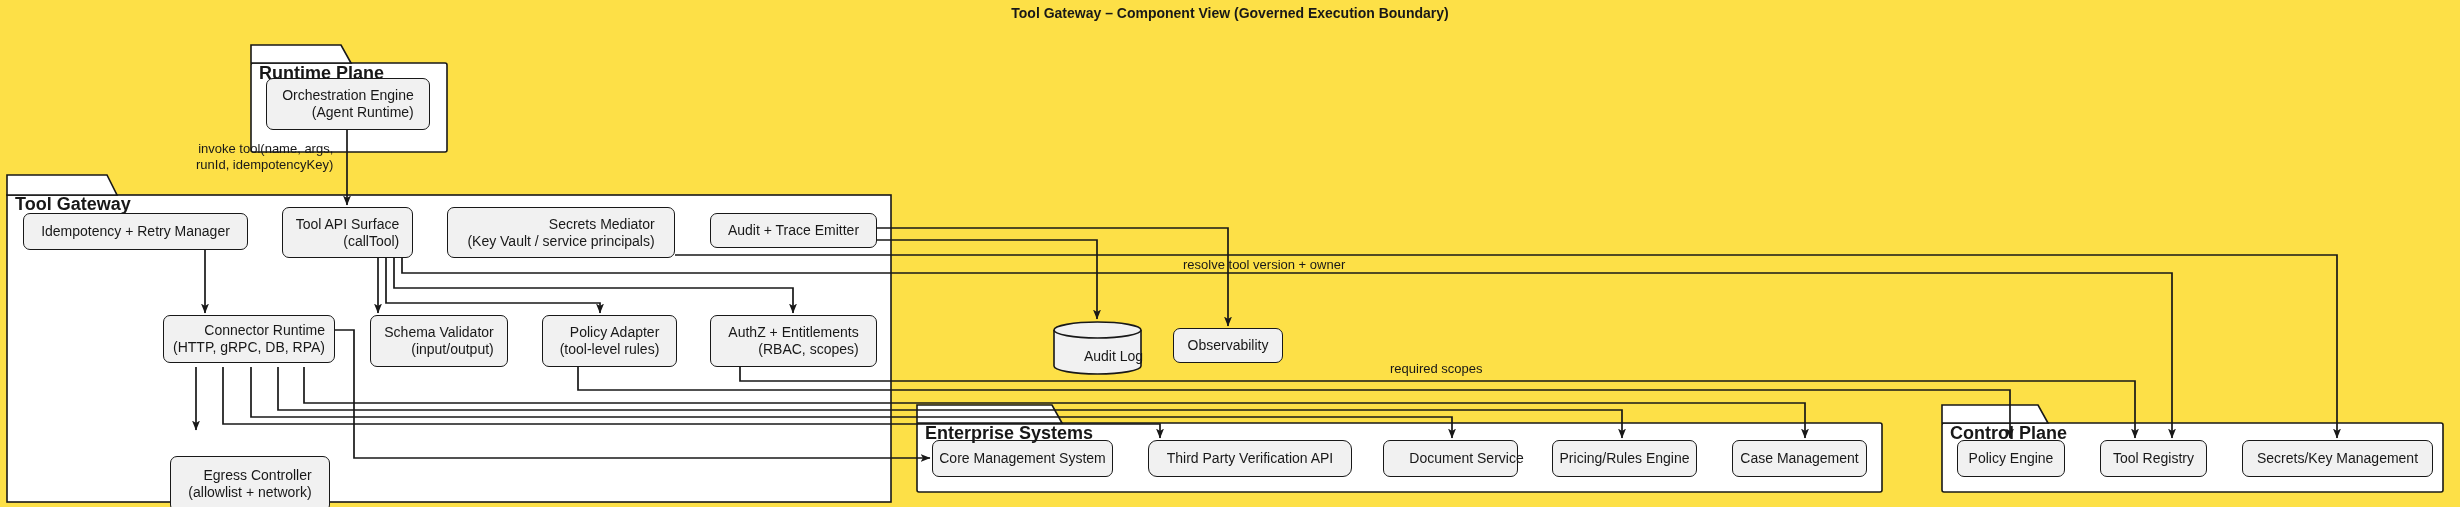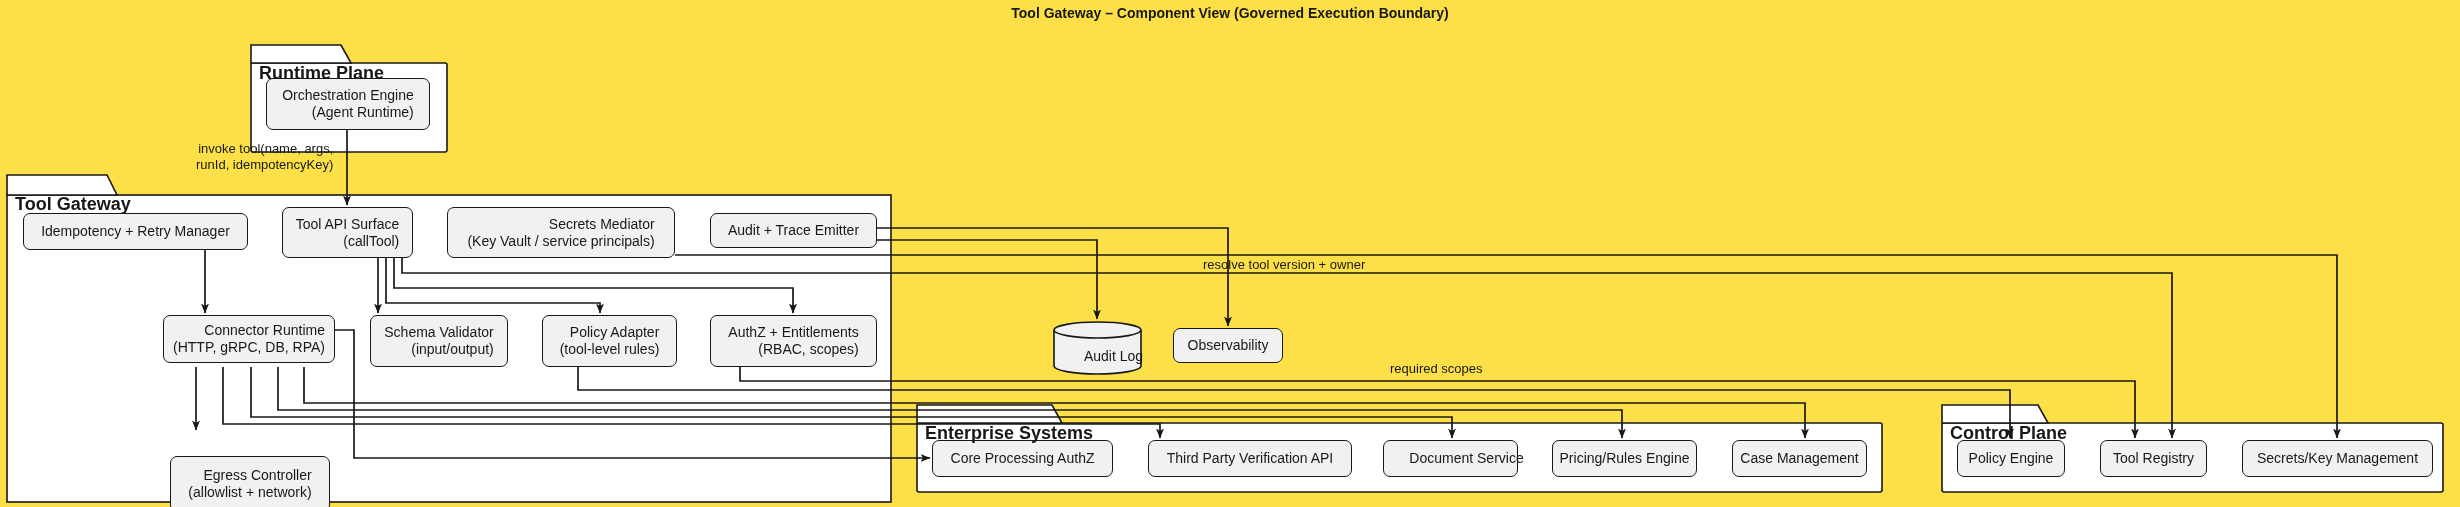--- a/index.html
+++ b/index.html
@@ -97,21 +97,21 @@
 
   <div class="pkg-label" style="left:259px;top:47px;">Runtime Plane</div>
   <div class="pkg-label" style="left:15px;top:178px;">Tool Gateway</div>
   <div class="pkg-label" style="left:925px;top:407px;">Enterprise Systems</div>
   <div class="pkg-label" style="left:1950px;top:407px;">Control Plane</div>
 
   <div class="edge-label" style="left:196px;top:141px;">
     <div>invoke tool(name, args,</div>
     <div>runId, idempotencyKey)</div>
   </div>
-  <div class="edge-label" style="left:1183px;top:257px;margin-left:20px;">resolve tool version + owner</div>
+  <div class="edge-label" style="left:1183px;top:257px;">resolve tool version + owner</div>
   <div class="edge-label" style="left:1390px;top:361px;">required scopes</div>
 
   <div class="node" style="left:266px;top:78px;width:164px;height:52px;">
     <span class="txt"><span>Orchestration Engine</span><br>
     <span>(Agent Runtime)</span></span>
   </div>
 
   <div class="node" style="left:23px;top:213px;width:225px;height:37px;">
     <span class="txt">Idempotency + Retry Manager</span>
   </div>
@@ -155,24 +155,24 @@
     <span>(allowlist + network)</span></span>
   </div>
 
   <div class="cyl-label" style="left:1054px;top:348px;width:87px;padding-left:16px;">Audit Log</div>
 
   <div class="node" style="left:1173px;top:328px;width:110px;height:35px;">
     <span class="txt">Observability</span>
   </div>
 
   <div class="node" style="left:932px;top:440px;width:181px;height:37px;">
-    <span class="txt">Core Processing AuthZ</span>
+    <span class="txt">Core Management System</span>
   </div>
 
-  <div class="node" style="left:1148px;top:440px;width:204px;height:37px;">
+  <div class="node" style="left:1148px;top:440px;width:204px;height:37px;border-radius:9px;">
     <span class="txt">Third Party Verification API</span>
   </div>
 
   <div class="node" style="left:1383px;top:440px;width:135px;height:37px;padding-left:32px;">
     <span class="txt">Document Service</span>
   </div>
 
   <div class="node" style="left:1552px;top:440px;width:145px;height:37px;">
     <span class="txt">Pricing/Rules Engine</span>
   </div>

